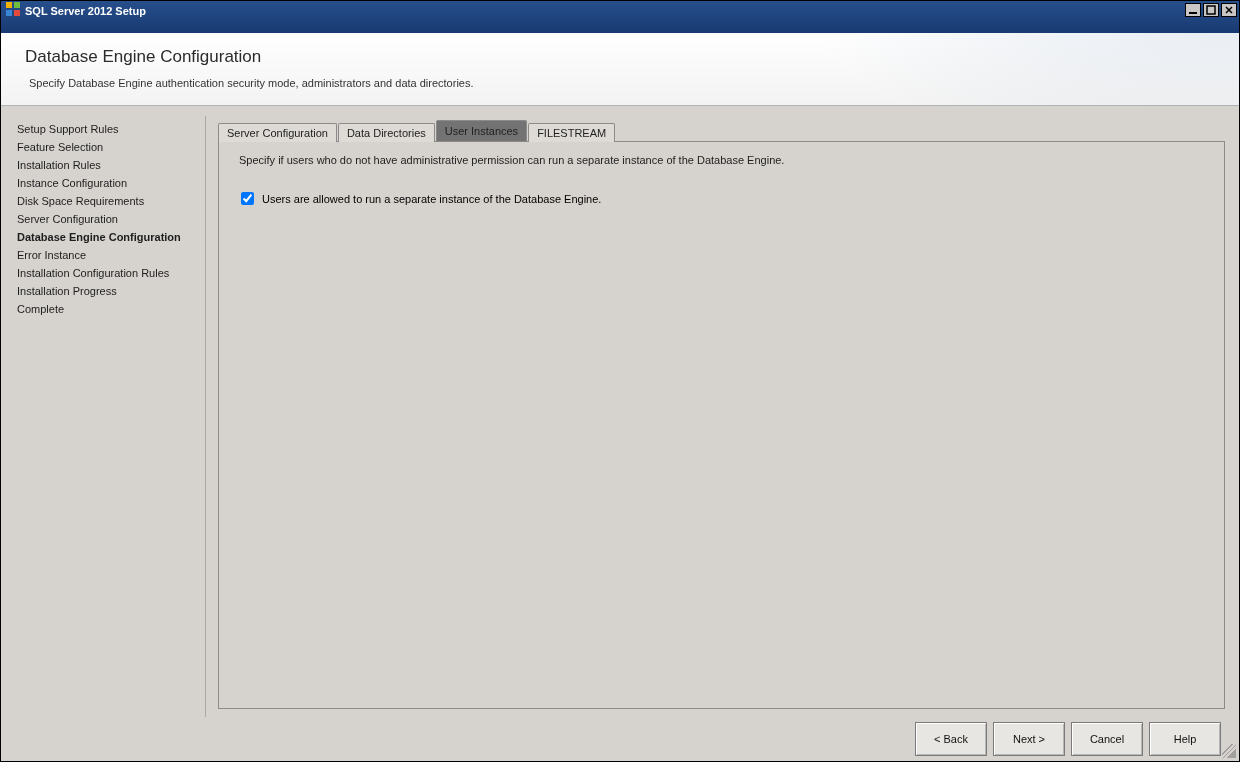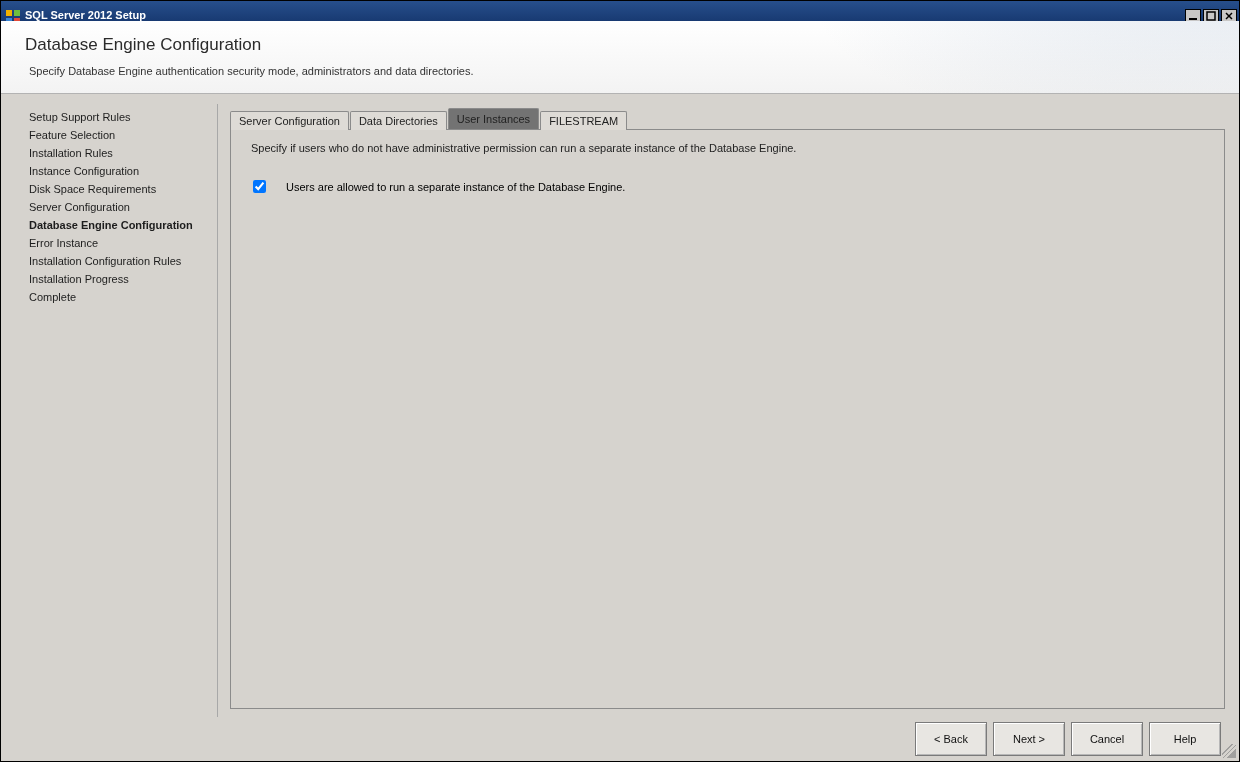--- a/index.html
+++ b/index.html
@@ -11,23 +11,23 @@
     border:1px solid #000;
     background:#d6d3ce;
     display:flex; flex-direction:column;
     position:relative;
   }
 
   
   .titlebar {
     height:20px;
     background: linear-gradient(#274f8c,#183a72);
-    display:flex; align-items:flex-start;
+    display:flex; align-items:flex-end;
     color:#fff; font-weight:bold;
-    padding:8px 2px;
+    padding:16px 2px;
   }
   .titlebar .icon {
     width:16px; height:16px; margin:0 4px 0 2px;
     display:flex; align-items:center; justify-content:center;
   }
   .titlebar .title { flex:1; font-size:11px; }
   .titlebar .win-buttons { display:flex; gap:0; }
   .titlebar .win-btn {
     width:16px; height:14px;
     background:#c8c7c6;
@@ -72,21 +72,20 @@
     background:#d6d3ce;
     padding: 10px 10px 0 10px;
     min-height:0;
   }
 
   
   .sidebar {
     width:195px;
     border-right:1px solid #a8a8a8;
     padding: 4px 6px 4px 6px;
-    margin-left: 12px;
   }
   .sidebar-item {
     font-size:11px; color:#1d1d1d;
     padding:3px 0;
     cursor:default;
   }
   .sidebar-item.active { font-weight:bold; }
 
   
   .main {
@@ -123,21 +122,21 @@
   .tab-panel {
     flex:1;
     border:1px solid #8b8b8b;
     background:#d6d3ce;
     padding:12px 20px;
     position:relative;
     z-index:1;
     min-height:0;
   }
   .panel-text { font-size:11px; color:#222; margin-bottom:26px; }
-  .checkbox-row { display:flex; align-items:center; gap:20px; font-size:11px; margin-left:2px; }
+  .checkbox-row { display:flex; align-items:center; gap:8px; font-size:11px; margin-left:2px; }
   .checkbox-row input { width:13px; height:13px; margin:0; }
 
   
   .footer {
     height:44px;
     display:flex; align-items:center; justify-content:flex-end;
     padding-right:18px;
     gap:6px;
     background:#d6d3ce;
   }

